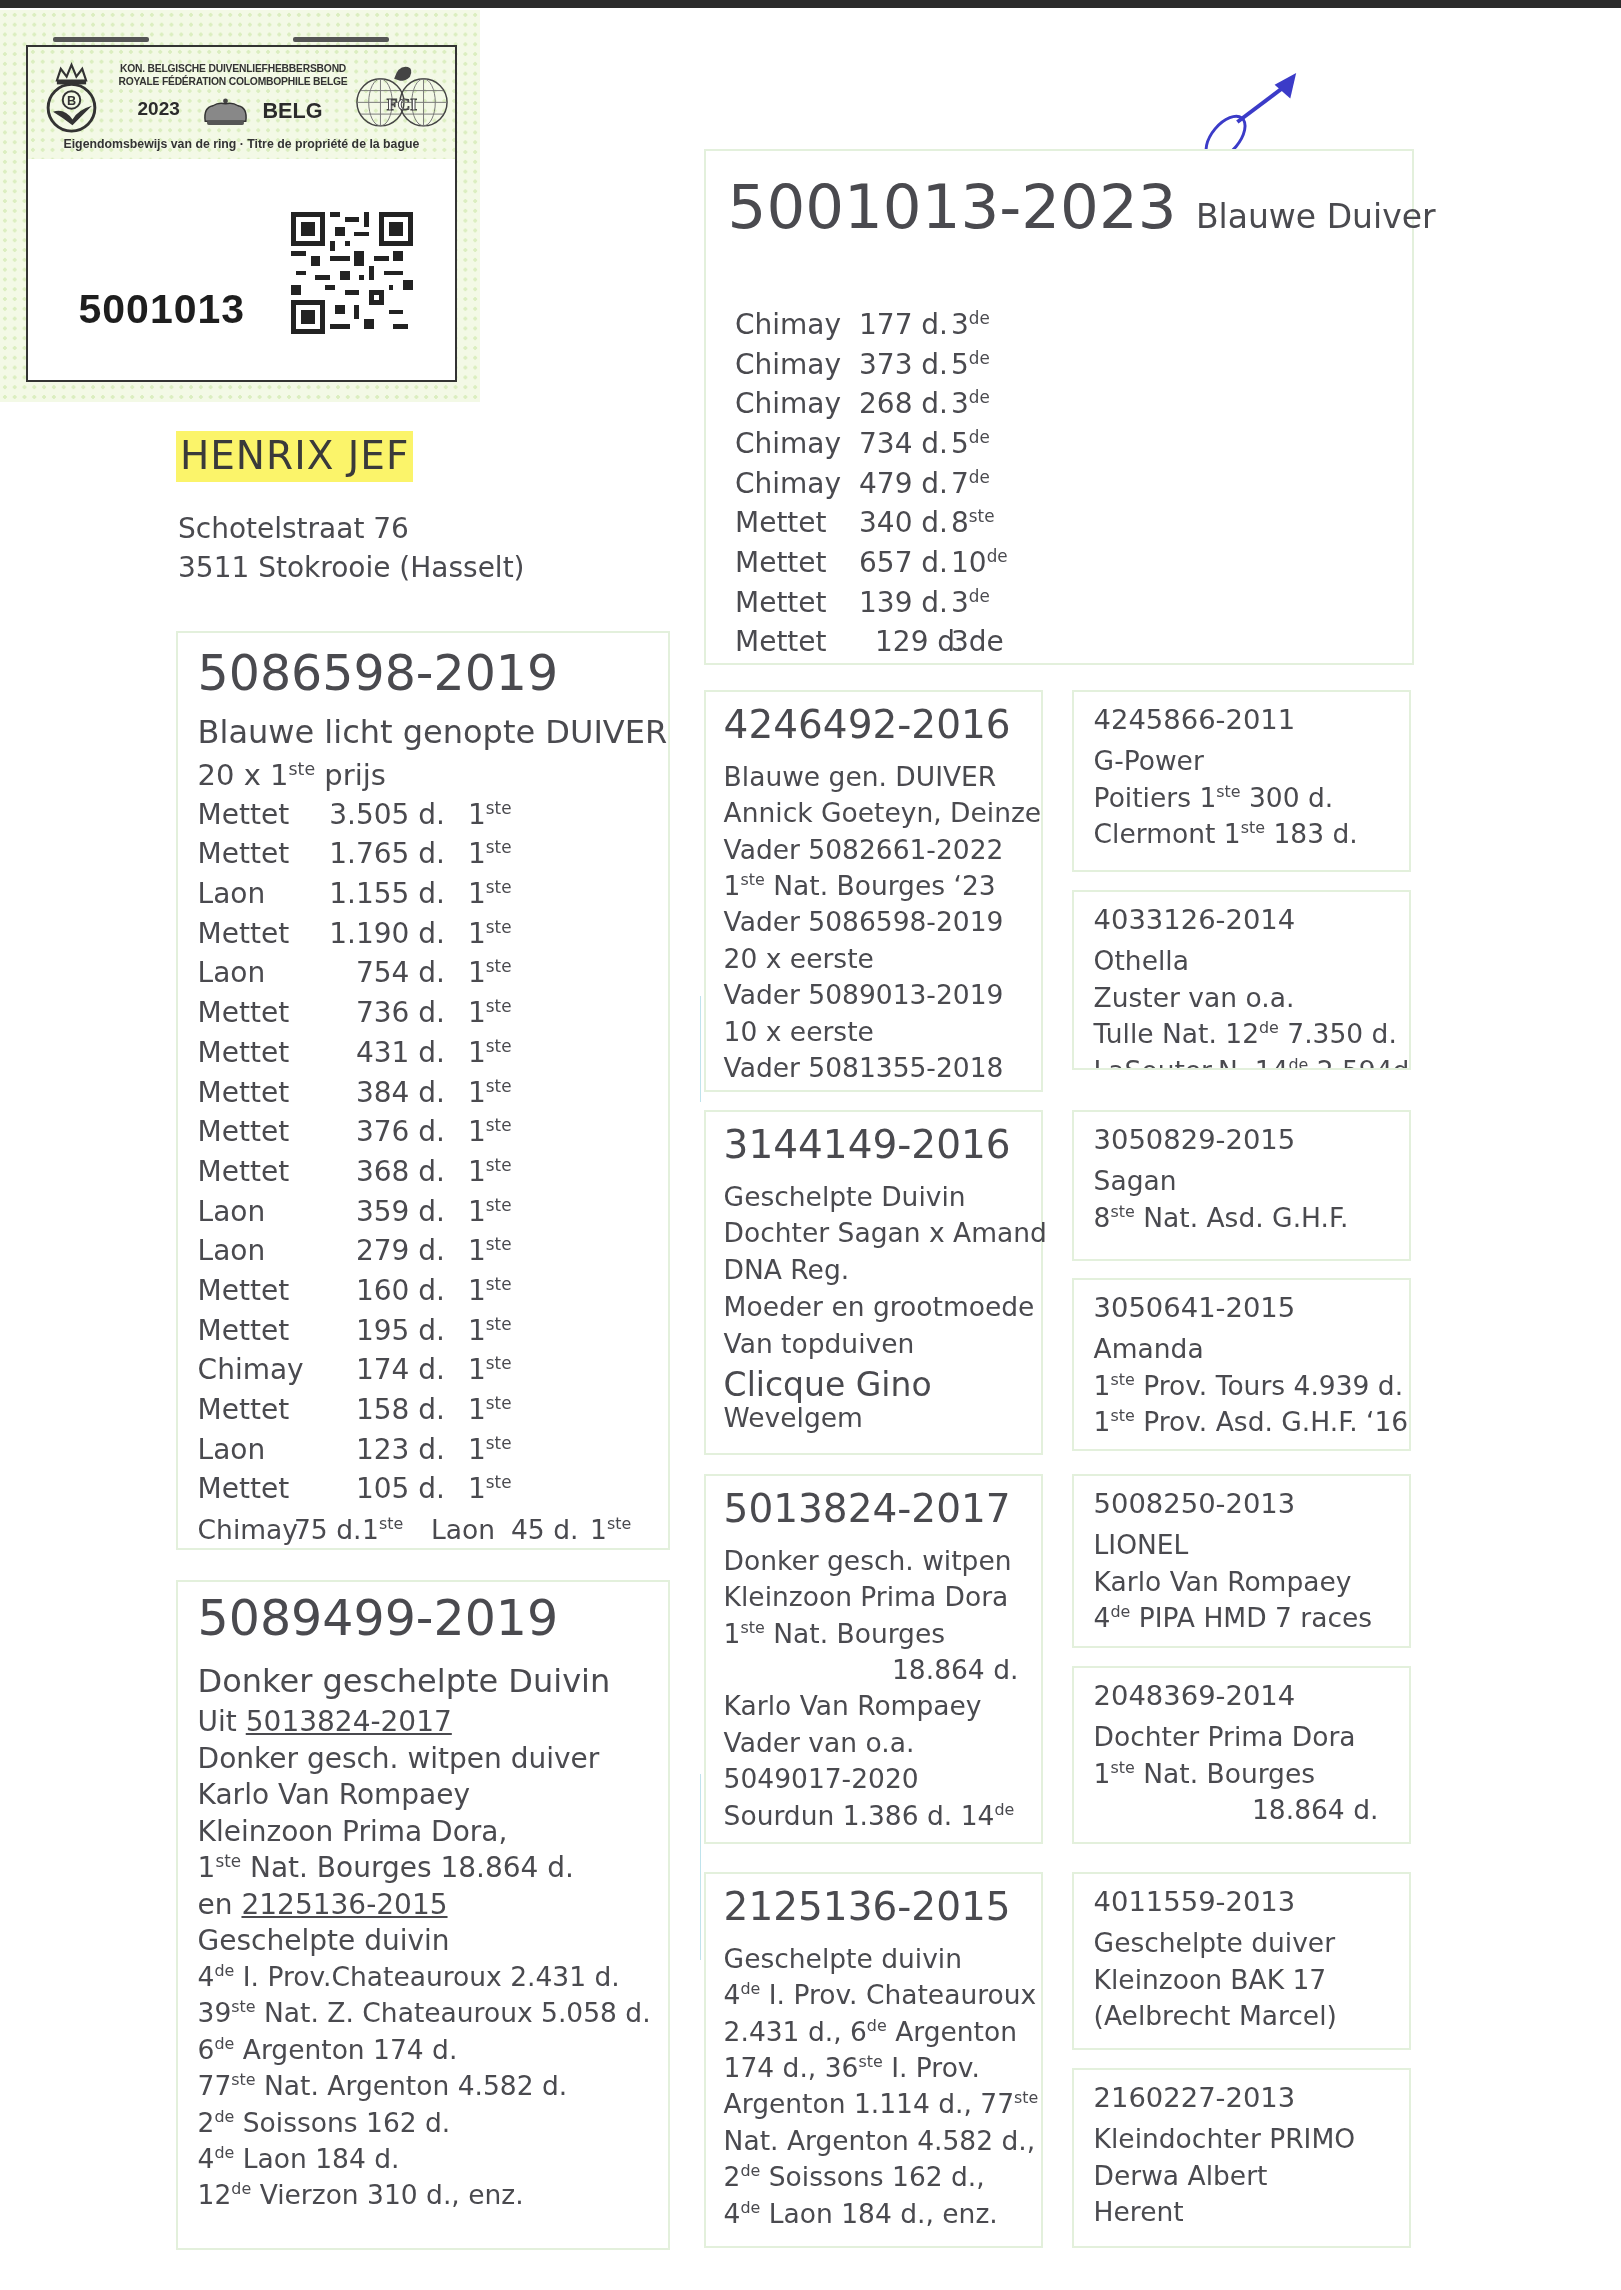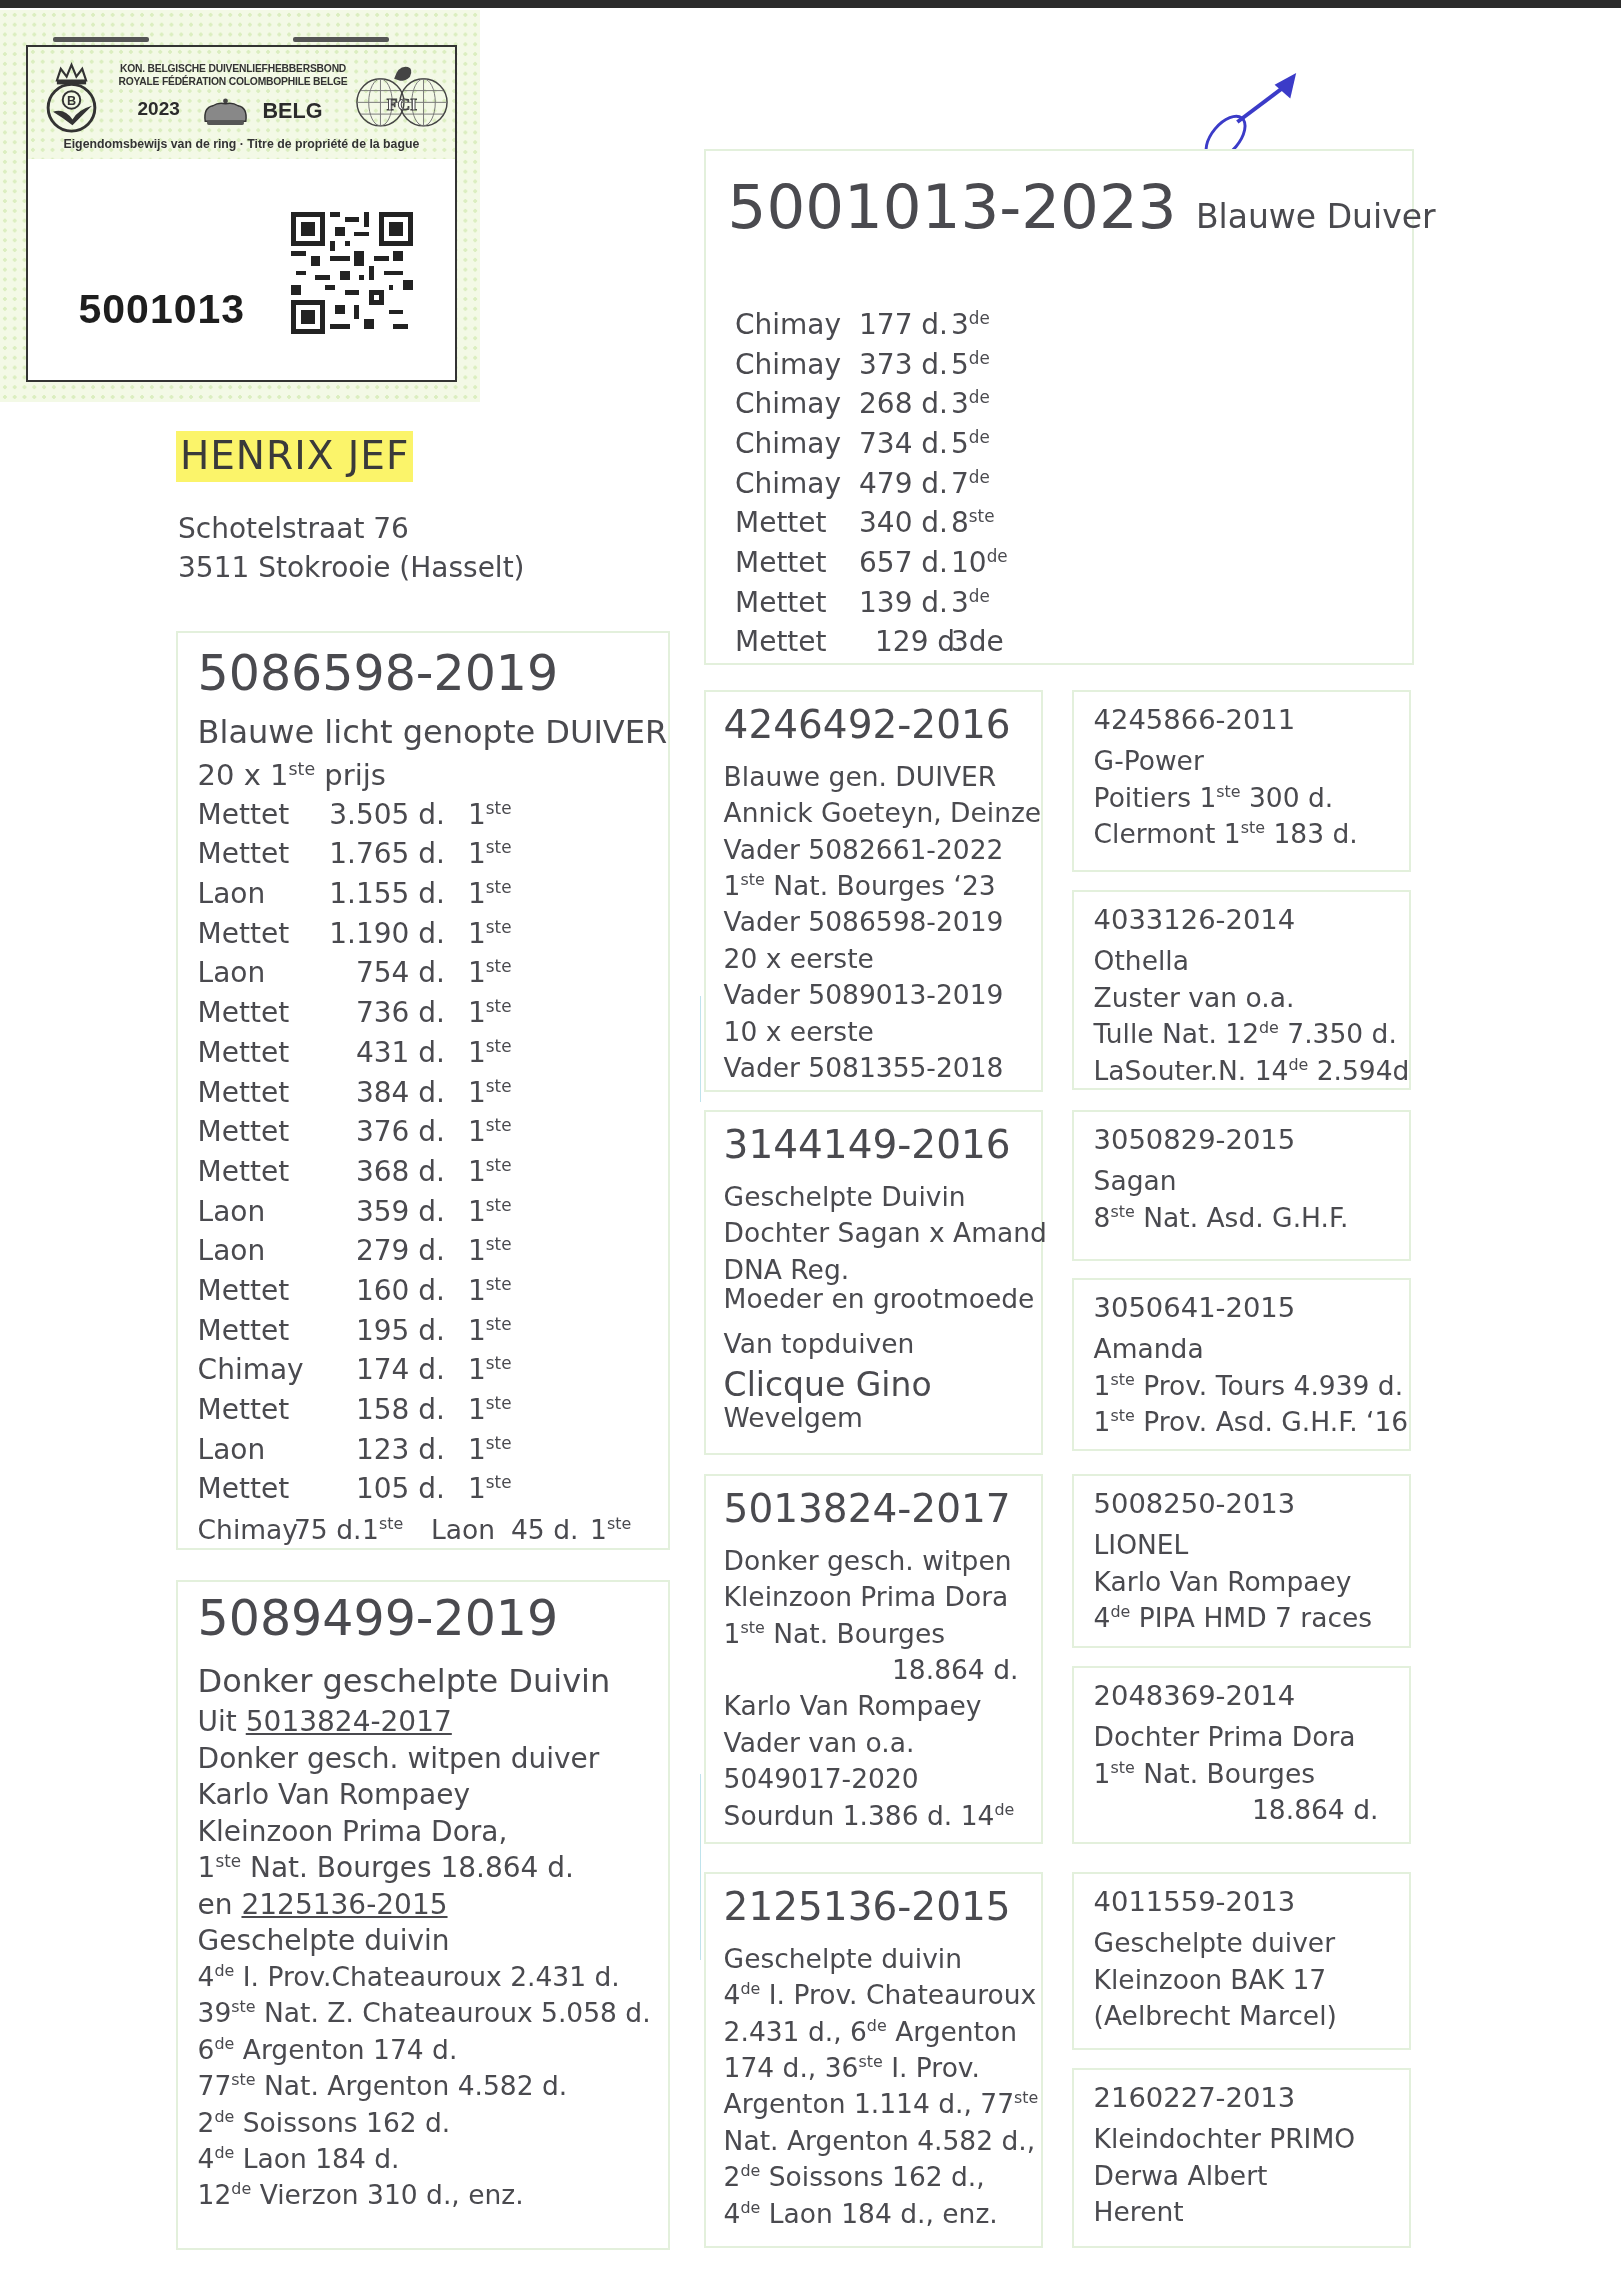--- a/index.html
+++ b/index.html
@@ -357,21 +357,21 @@
       <div class="line" style="font-size: 26.5px; left: 17.6px; top: 251px;"><span>20 x eerste</span></div>
       <div class="line" style="font-size: 26.5px; left: 17.6px; top: 287px;"><span>Vader 5089013-2019</span></div>
       <div class="line" style="font-size: 26.5px; left: 17.6px; top: 324px;"><span>10 x eerste</span></div>
       <div class="line" style="font-size: 26.5px; left: 17.6px; top: 360px;"><span>Vader 5081355-2018</span></div>
     </div>
     <div class="card" style="left: 704px; top: 1110px; width: 339px; height: 345px;">
       <div class="line" style="left: 17.6px; top: 9.8px; font-size: 39px;">3144149-2016</div>
       <div class="line" style="font-size: 26.5px; left: 17.6px; top: 69px;"><span>Geschelpte Duivin</span></div>
       <div class="line" style="font-size: 26.5px; left: 17.6px; top: 105px;"><span>Dochter Sagan x Amand</span></div>
       <div class="line" style="font-size: 26.5px; left: 17.6px; top: 142px;"><span>DNA Reg.</span></div>
-      <div class="line" style="font-size: 26.5px; left: 17.6px; top: 171px;"><span>Moeder en grootmoede</span></div>
+      <div class="line" style="font-size: 26.5px; left: 17.6px; top: 179px;"><span>Moeder en grootmoede</span></div>
       <div class="line" style="font-size: 26.5px; left: 17.6px; top: 216px;"><span>Van topduiven</span></div>
       <div class="line" style="font-size: 33px; left: 17.6px; top: 253px;"><span>Clicque Gino</span></div>
       <div class="line" style="font-size: 26.5px; left: 17.6px; top: 290px;"><span>Wevelgem</span></div>
     </div>
     <div class="card" style="left: 704px; top: 1474px; width: 339px; height: 370px;">
       <div class="line" style="left: 17.6px; top: 9.8px; font-size: 39px;">5013824-2017</div>
       <div class="line" style="font-size: 26.5px; left: 17.6px; top: 69px;"><span>Donker gesch. witpen</span></div>
       <div class="line" style="font-size: 26.5px; left: 17.6px; top: 105px;"><span>Kleinzoon Prima Dora</span></div>
       <div class="line" style="font-size: 26.5px; left: 17.6px; top: 142px;"><span>1</span><sup>ste</sup><span> Nat. Bourges</span></div>
       <div class="line" style="font-size: 26.5px; left: 186px; top: 178px;"><span>18.864 d.</span></div>
@@ -393,21 +393,21 @@
     </div>
   </div>
 
 <div id="ggp-col">
     <div class="card" style="left: 1072px; top: 690px; width: 339px; height: 182px; overflow: hidden;">
       <div class="line" style="left: 19.6px; top: 11.8px; font-size: 27.4px;">4245866-2011</div>
       <div class="line" style="font-size: 26.5px; left: 19.6px; top: 53px;"><span>G-Power</span></div>
       <div class="line" style="font-size: 26.5px; left: 19.6px; top: 90px;"><span>Poitiers     1</span><sup>ste</sup><span>  300 d.</span></div>
       <div class="line" style="font-size: 26.5px; left: 19.6px; top: 126px;"><span>Clermont  1</span><sup>ste</sup><span>  183 d.</span></div>
     </div>
-    <div class="card" style="left: 1072px; top: 890px; width: 339px; height: 200px; overflow: hidden;">
+    <div class="card" style="left: 1072px; top: 890px; width: 339px; height: 180px; overflow: hidden;">
       <div class="line" style="left: 19.6px; top: 11.8px; font-size: 27.4px;">4033126-2014</div>
       <div class="line" style="font-size: 26.5px; left: 19.6px; top: 53px;"><span>Othella</span></div>
       <div class="line" style="font-size: 26.5px; left: 19.6px; top: 90px;"><span>Zuster van o.a.</span></div>
       <div class="line" style="font-size: 26.5px; left: 19.6px; top: 126px;"><span>Tulle Nat.  12</span><sup>de</sup><span>  7.350 d.</span></div>
       <div class="line" style="font-size: 26.5px; left: 19.6px; top: 163px;"><span>LaSouter.N.  14</span><sup>de</sup><span> 2.594d</span></div>
     </div>
     <div class="card" style="left: 1072px; top: 1110px; width: 339px; height: 151px; overflow: hidden;">
       <div class="line" style="left: 19.6px; top: 11.8px; font-size: 27.4px;">3050829-2015</div>
       <div class="line" style="font-size: 26.5px; left: 19.6px; top: 53px;"><span>Sagan</span></div>
       <div class="line" style="font-size: 26.5px; left: 19.6px; top: 90px;"><span>8</span><sup>ste</sup><span> Nat. Asd. G.H.F.</span></div>

